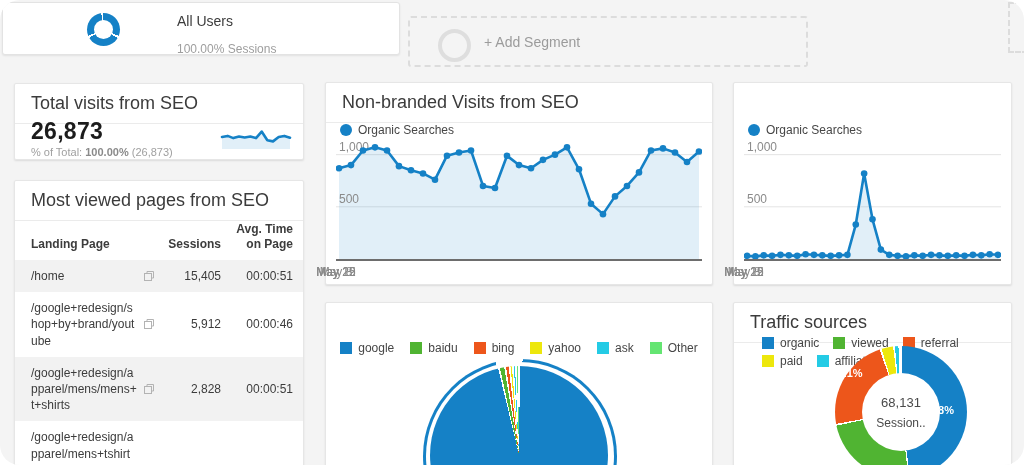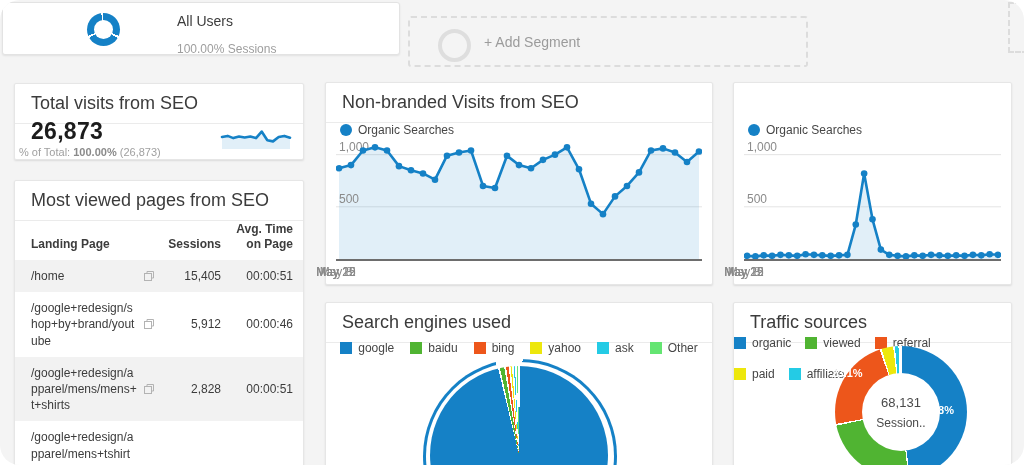--- a/index.html
+++ b/index.html
@@ -20,21 +20,21 @@
   .seg-ring{position:absolute;left:28px;top:11px;width:25px;height:25px;border:4px solid #dedede;border-radius:50%;}
   .seg-add-label{position:absolute;left:74px;top:16px;font-size:14px;color:#9b9b9b;}
   .seg-stub{position:absolute;left:1008px;top:2px;width:20px;height:51px;border:2px dashed #dcdcdc;border-right:none;box-sizing:border-box;}
 
   
   .card{position:absolute;background:#fff;border:1px solid #e6e6e6;border-radius:2px;box-shadow:0 1px 2px rgba(0,0,0,.10);}
   .card-title{font-size:18px;color:#3b3b3b;padding:9px 16px 9px;border-bottom:1px solid #ebebeb;}
 
   .card-total{left:14px;top:83px;width:288px;height:75px;}
   .big-number{position:absolute;left:16px;top:34px;font-size:23px;font-weight:bold;color:#1c1c1c;letter-spacing:.3px;}
-  .pct-line{position:absolute;left:4px;top:62px;font-size:11px;color:#a0a0a0;white-space:nowrap;text-align:right;}
+  .pct-line{position:absolute;left:16px;top:62px;font-size:11px;color:#a0a0a0;white-space:nowrap;text-align:right;}
   .pct-line .bold{font-weight:bold;color:#8a8a8a;}
   .sparkline{position:absolute;right:10px;top:41px;}
 
   .card-pages{left:14px;top:180px;width:288px;height:300px;}
   .pages-table{position:absolute;left:0;top:33px;width:100%;border-collapse:collapse;font-size:12px;color:#3c3c3c;table-layout:fixed;}
   .pages-table th{font-weight:bold;vertical-align:bottom;padding:8px 4px 8px;line-height:1.25;}
   .pages-table .c-page{text-align:left;}
   .pages-table th.c-page{padding-left:16px;}
   .pages-table .c-num{text-align:right;}
   .pages-table .w-sess{width:58px;}
@@ -57,21 +57,21 @@
   .xlabels span{position:absolute;transform:translateX(-50%);white-space:nowrap;}
 
   .card-search{left:325px;top:302px;width:386px;height:240px;}
   .legend-center{left:0;right:0;top:37px;text-align:center;}
   .legend-center .legend-item{margin:0 8px;}
   .pie-ring{position:absolute;left:97px;top:56px;width:194px;height:194px;border-radius:50%;}
   .pie-white{position:absolute;left:100px;top:59px;width:188px;height:188px;border-radius:50%;background:#fff;}
   .pie{position:absolute;left:104px;top:63px;width:178px;height:178px;border-radius:50%;}
 
   .card-traffic{left:733px;top:302px;width:277px;height:240px;}
-  .legend-wrap{left:0;top:33px;width:248px;white-space:normal;display:flex;flex-wrap:wrap;row-gap:17px;}
+  .legend-wrap{left:28px;top:33px;width:248px;white-space:normal;display:flex;flex-wrap:wrap;row-gap:4px;}
   .legend-wrap .legend-item{margin-right:14px;}
   .donut{position:absolute;left:101px;top:43px;width:132px;height:132px;border-radius:50%;}
   .donut-hole{position:absolute;left:128px;top:70px;width:78px;height:78px;border-radius:50%;background:#fff;
     display:flex;flex-direction:column;align-items:center;justify-content:center;gap:6px;}
   .donut-value{font-size:13px;color:#4a4a4a;}
   .donut-label{font-size:12px;color:#4a4a4a;}
   .callout{position:absolute;transform:translate(-50%,-50%);font-size:11px;font-weight:bold;color:#fff;}
   .c48{left:209px;top:107px;}
   .c231{left:113px;top:70px;}
 </style>
@@ -259,21 +259,20 @@
     <div class="xlabels">
         <span style="left: 1.16732%;">...</span>
         <span style="left: 23.9559%;">May 8</span>
         <span style="left: 46.7445%;">May 15</span>
         <span style="left: 69.5331%;">May 22</span>
         <span style="left: 92.3217%;">May 29</span>
       </div>
   </div>
 
   <div class="card card-search">
-    <div class="card-title">Search engines used</div>
     <div class="legend legend-center"><span class="legend-item">
           <span class="swatch" style="background: rgb(21, 129, 198);"></span>
           <span>google</span>
         </span><span class="legend-item">
           <span class="swatch" style="background: rgb(80, 180, 50);"></span>
           <span>baidu</span>
         </span><span class="legend-item">
           <span class="swatch" style="background: rgb(237, 86, 27);"></span>
           <span>bing</span>
         </span><span class="legend-item">

